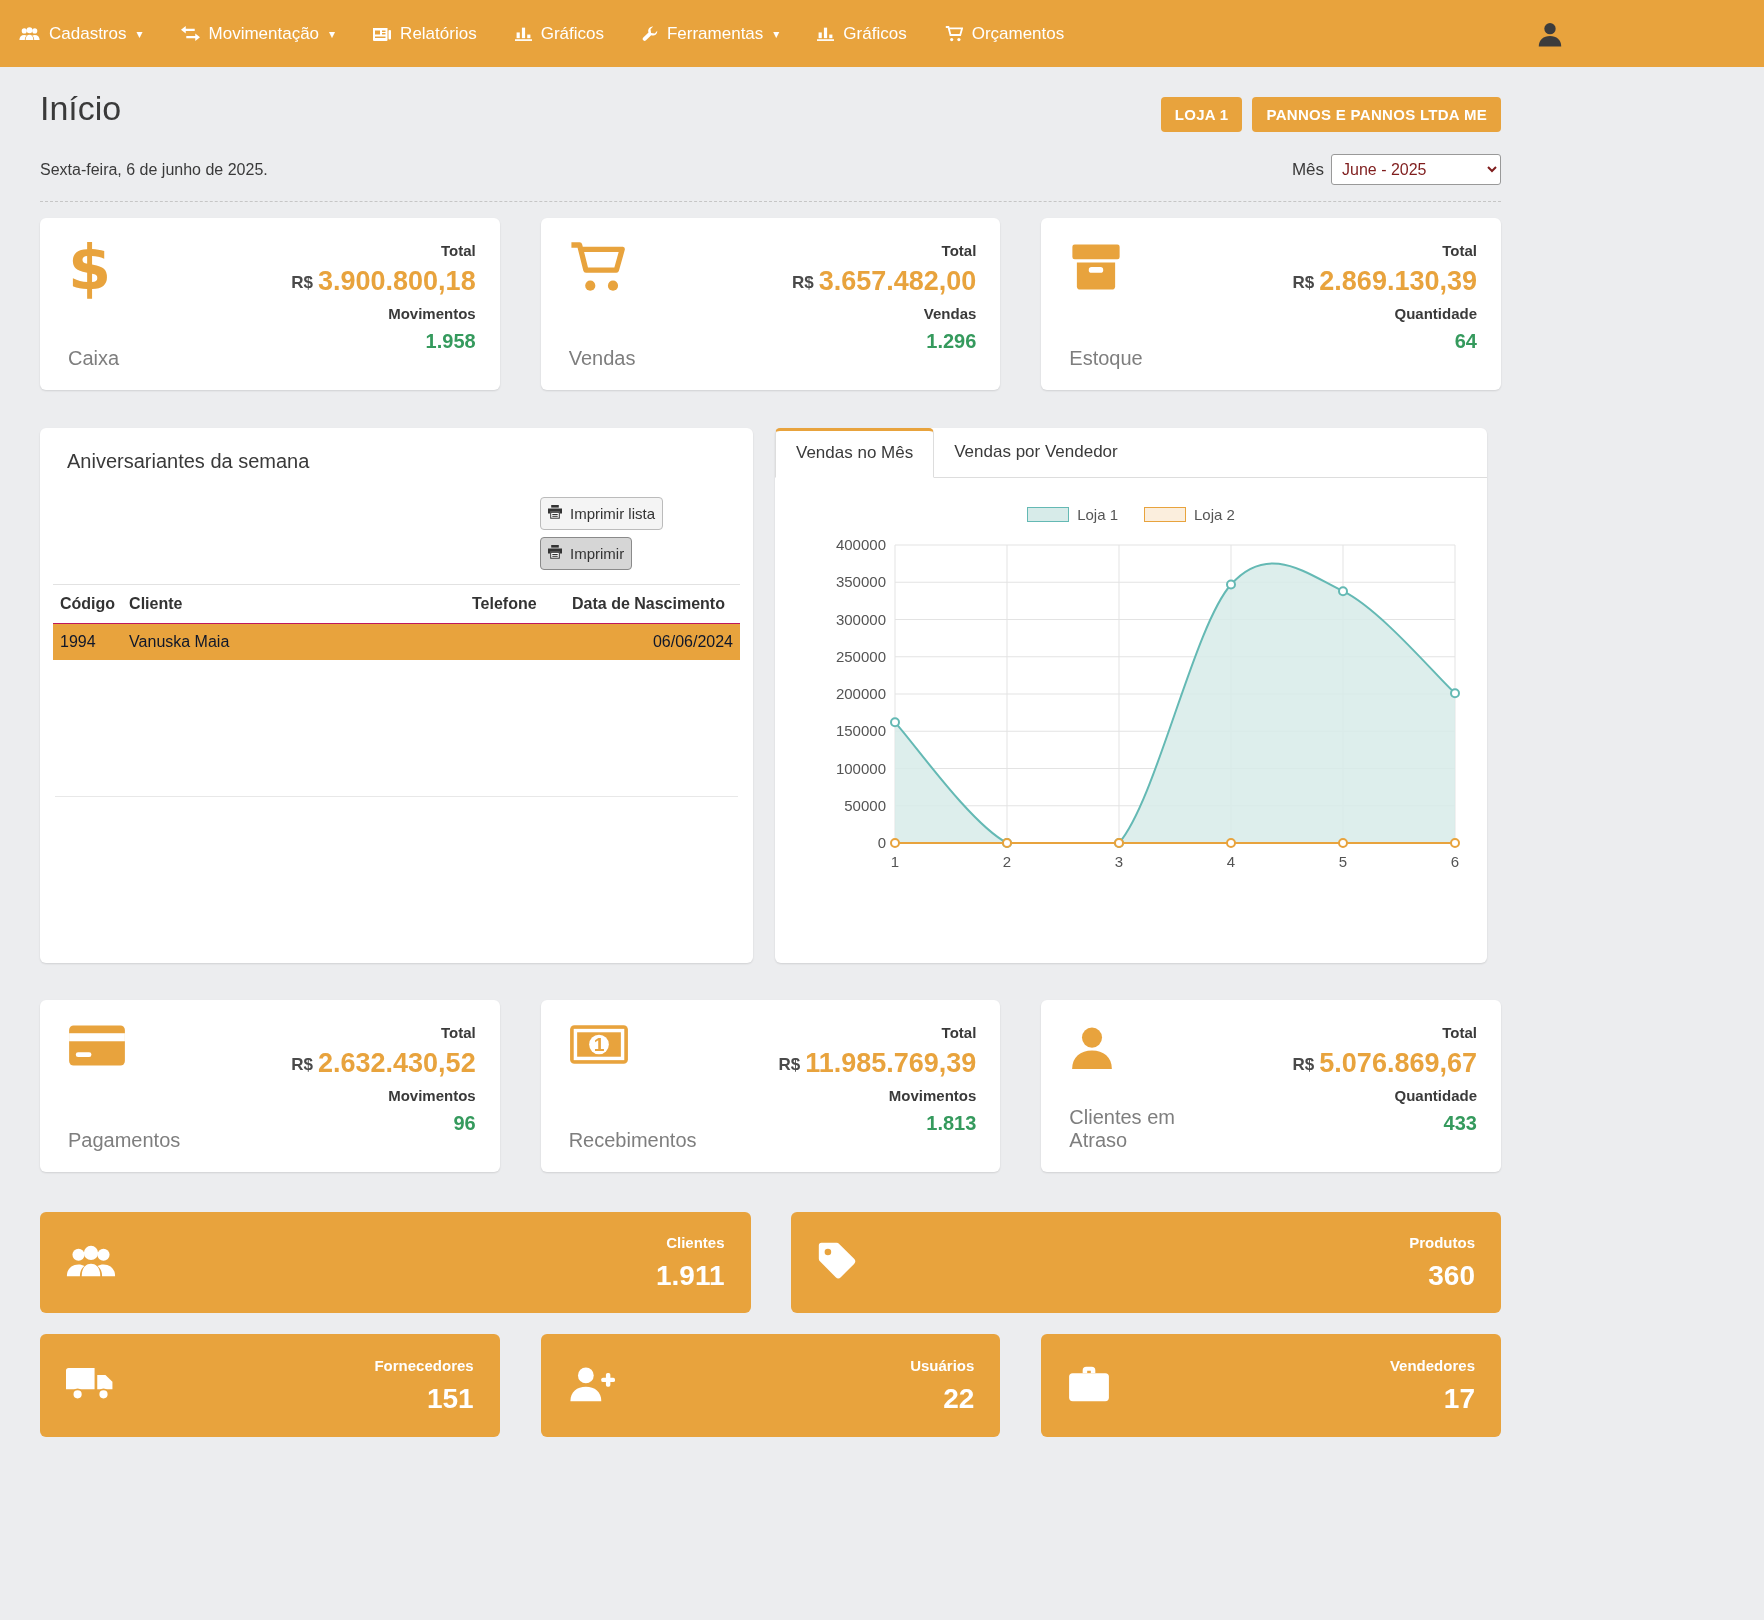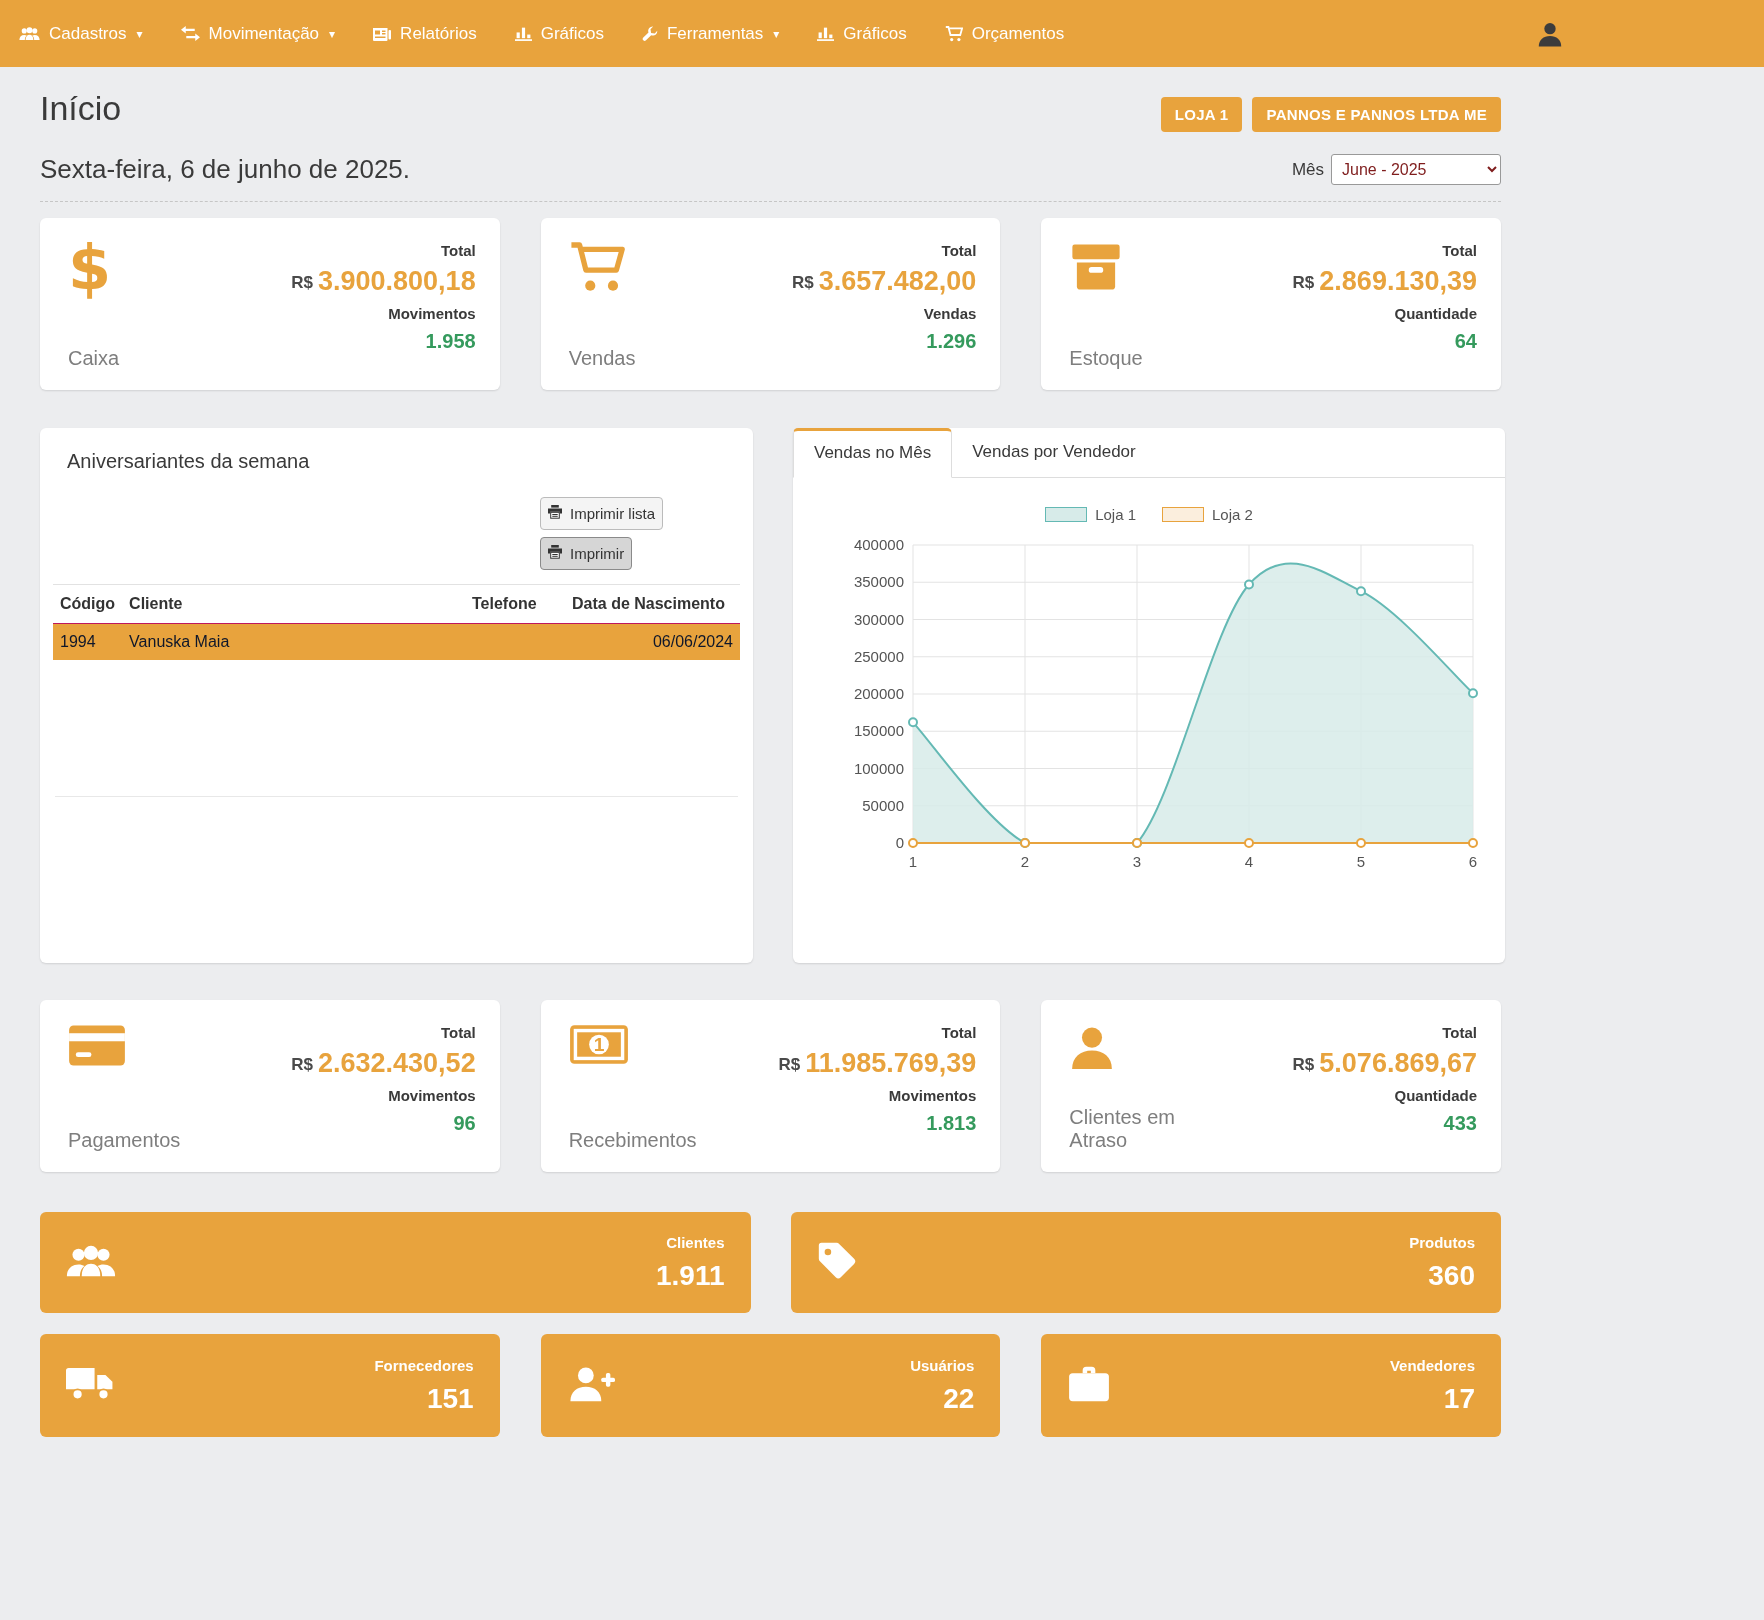--- a/index.html
+++ b/index.html
@@ -13,41 +13,41 @@
   .nav-caret{font-size:12px;margin-left:1px}
   .nav-right-icon{position:absolute;left:1537px;top:21px}
 
   
   .container{width:1461px;margin:0 0 0 40px}
   .header-row{display:flex;align-items:flex-start;justify-content:space-between;margin-top:22px}
   .page-title{font-size:34px;font-weight:500;color:#3a3a3a}
   .header-buttons{display:flex;gap:10px;margin-top:8px}
   .btn-orange{background:#e8a33d;color:#fff;font-weight:700;font-size:15px;padding:9px 14px;border-radius:4px;border:none;font-family:inherit;letter-spacing:.3px;cursor:pointer}
   .date-row{display:flex;justify-content:space-between;align-items:center;margin-top:22px;padding-bottom:16px;border-bottom:1px dashed #c6c6c6}
-  .date-text{font-size:26px;color:#3a3a3a}
+  .date-text{font-size:16px;color:#3a3a3a}
   .month-wrap{display:flex;align-items:center;gap:7px;font-size:17px;color:#3a3a3a}
   select{font-size:16px;padding:3px 6px;width:170px;height:31px;border:1px solid #999;border-radius:3px;background:#fff;color:#7f1d1d;font-family:inherit}
 
   .grid3{display:grid;grid-template-columns:1fr 1fr 1fr;gap:41px;margin-top:16px}
   .card{background:#fff;border-radius:6px;box-shadow:0 1px 2px rgba(0,0,0,.12)}
 
   
   .stat-card{height:172px;padding:24px 24px 20px 28px;display:flex;justify-content:space-between}
   .stat-left{display:flex;flex-direction:column;justify-content:space-between;max-width:150px}
   .stat-icon{color:#e8a33d}
   .dollar-glyph{font-size:62px;font-weight:700;color:#e8a33d;line-height:.85;font-family:"DejaVu Sans",sans-serif}
   .stat-name{font-size:20px;color:#7e7e7e;line-height:1.15}
   .stat-right{display:flex;flex-direction:column;align-items:flex-end;text-align:right}
   .lab{font-size:15px;font-weight:700;color:#3a3a3a}
   .amount{font-size:27px;font-weight:700;color:#e8a33d;line-height:1.2;margin:6px 0 8px}
   .amount .cur{font-size:17px;color:#4a4a4a;margin-right:5px;vertical-align:2px}
   .count{font-size:20px;font-weight:700;color:#359a5d;margin-top:8px}
 
   
-  .grid-mid{display:grid;grid-template-columns:713px 712px;gap:40px;margin-top:38px}
+  .grid-mid{display:grid;grid-template-columns:713px 712px;gap:22px;margin-top:38px}
   .bday-card{height:535px;padding:16px 13px;position:relative}
   .bday-title{font-size:20px;color:#3a3a3a;margin:6px 0 0 14px}
   .bday-buttons{display:flex;flex-direction:column;gap:7px;align-items:flex-start;margin:24px 0 14px 487px}
   .btn-gray{display:flex;align-items:center;gap:8px;font-size:15px;padding:7px 7px;border-radius:4px;border:1px solid #bbb;background:#f4f4f4;color:#333;font-family:inherit;cursor:pointer}
   .btn-gray.pressed{background:#d6d6d6;border-color:#8a8a8a}
   .bday-table{width:100%;border-collapse:collapse}
   .bday-table th{font-size:16px;font-weight:700;text-align:left;padding:10px 7px;border-top:1px solid #e2e2e2;border-bottom:1px solid #be185d;color:#333}
   .bday-table td{font-size:16px;padding:9px 7px}
   .col-codigo{width:58px}
   .col-tel{width:100px;text-align:right}

